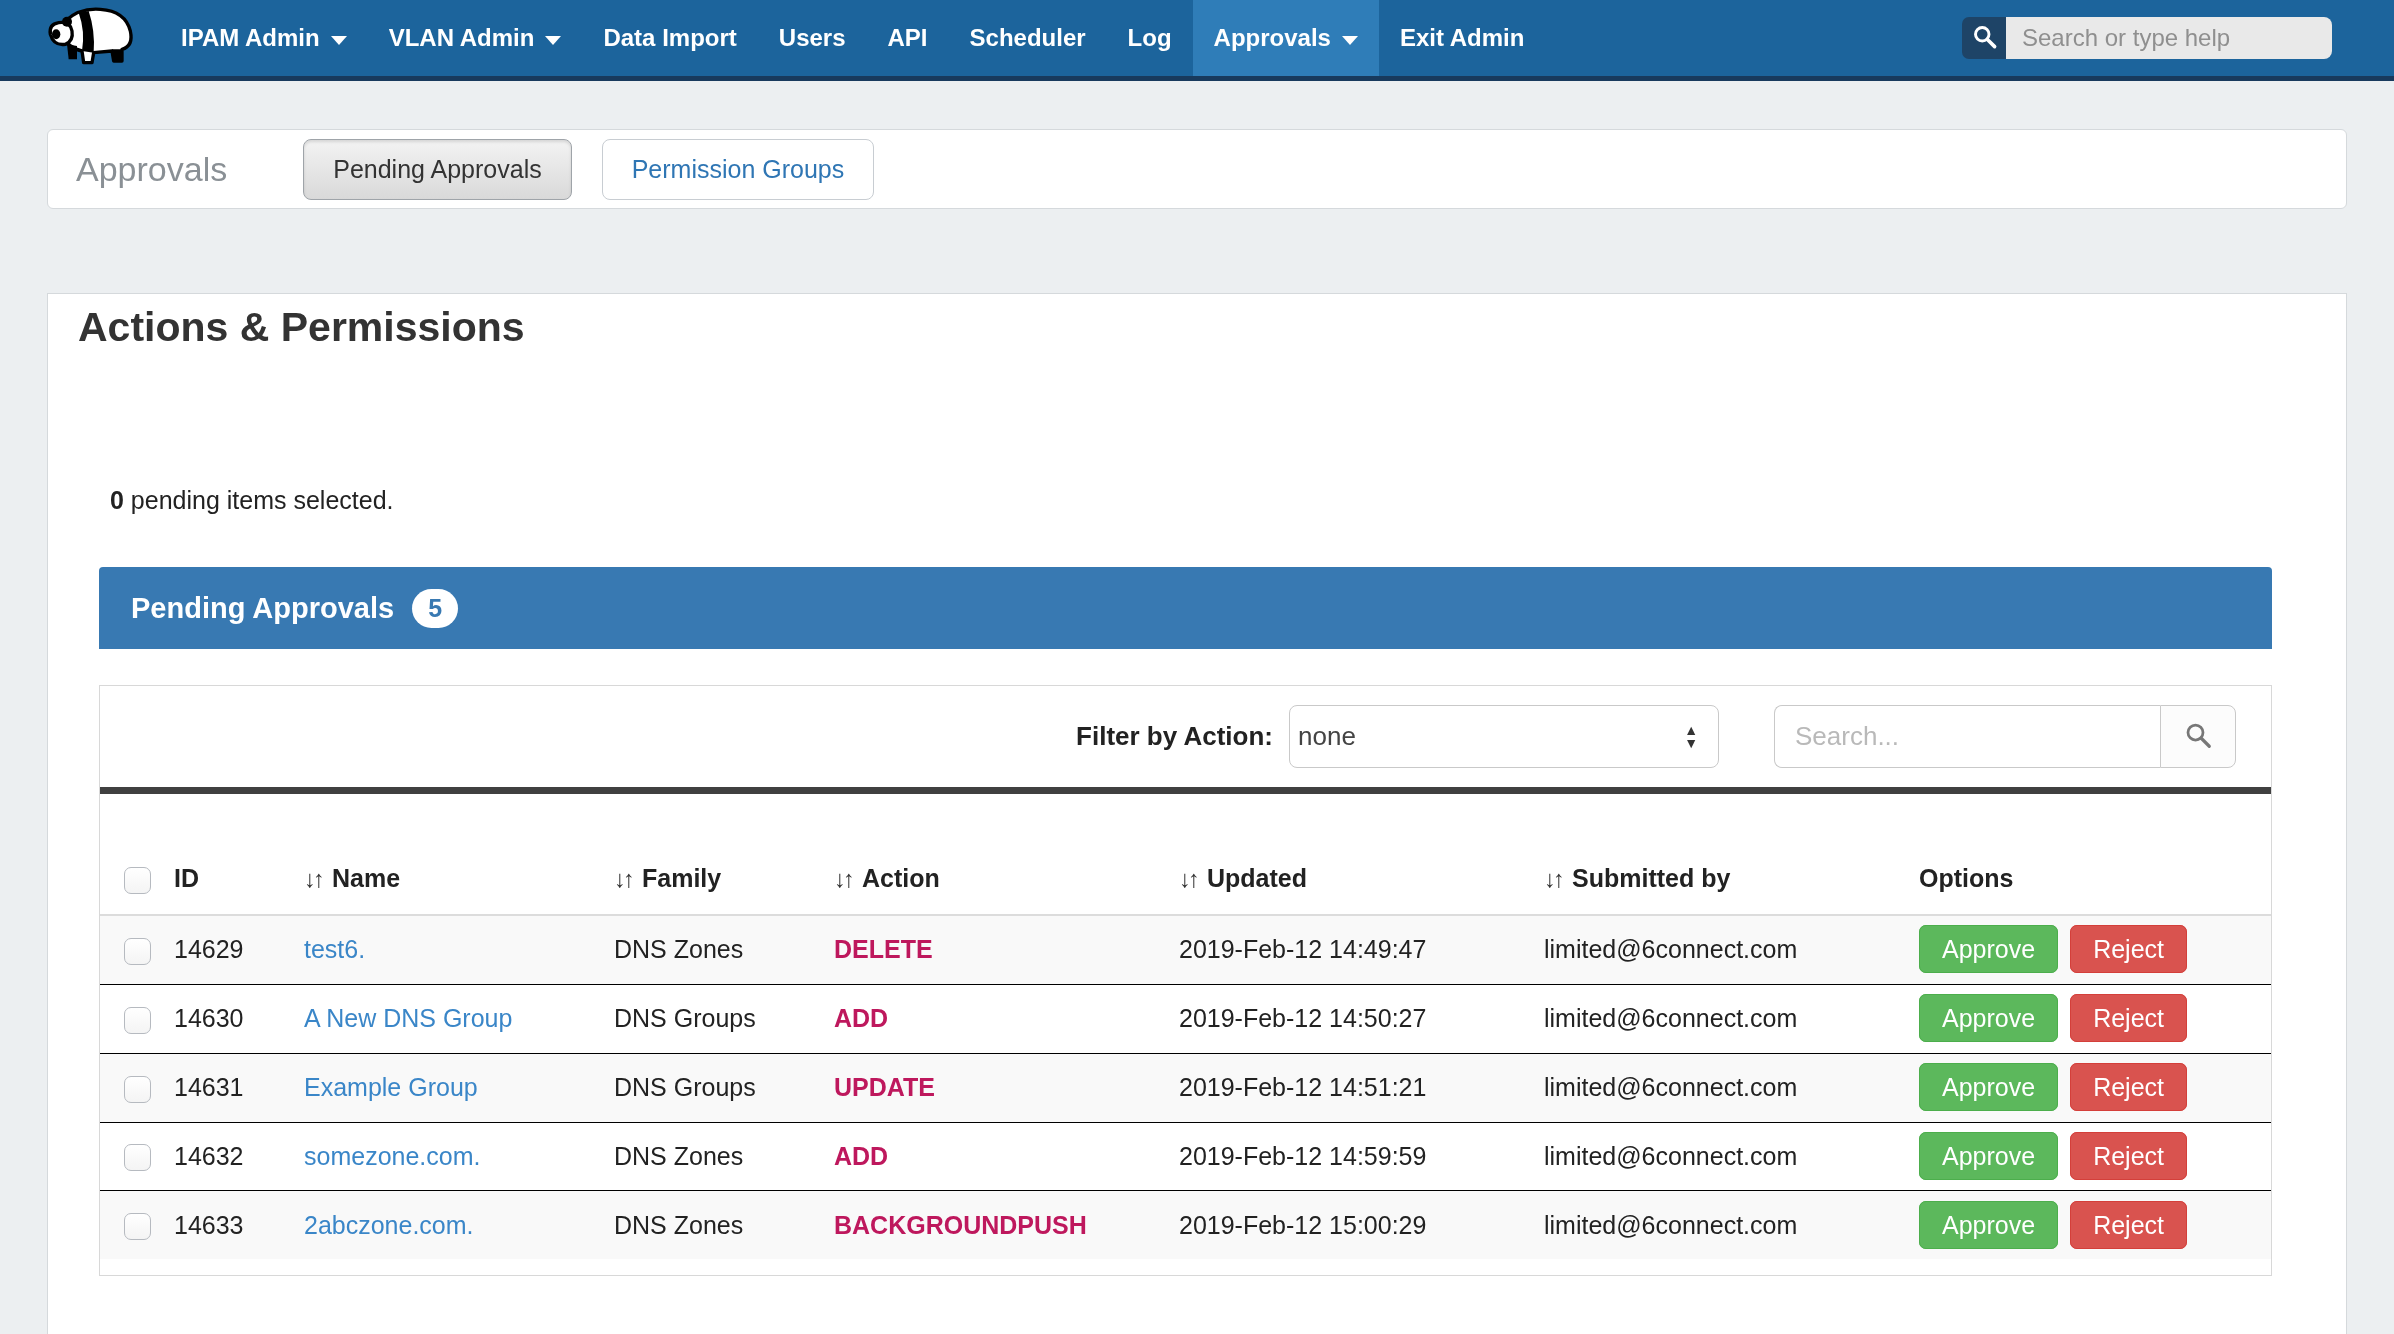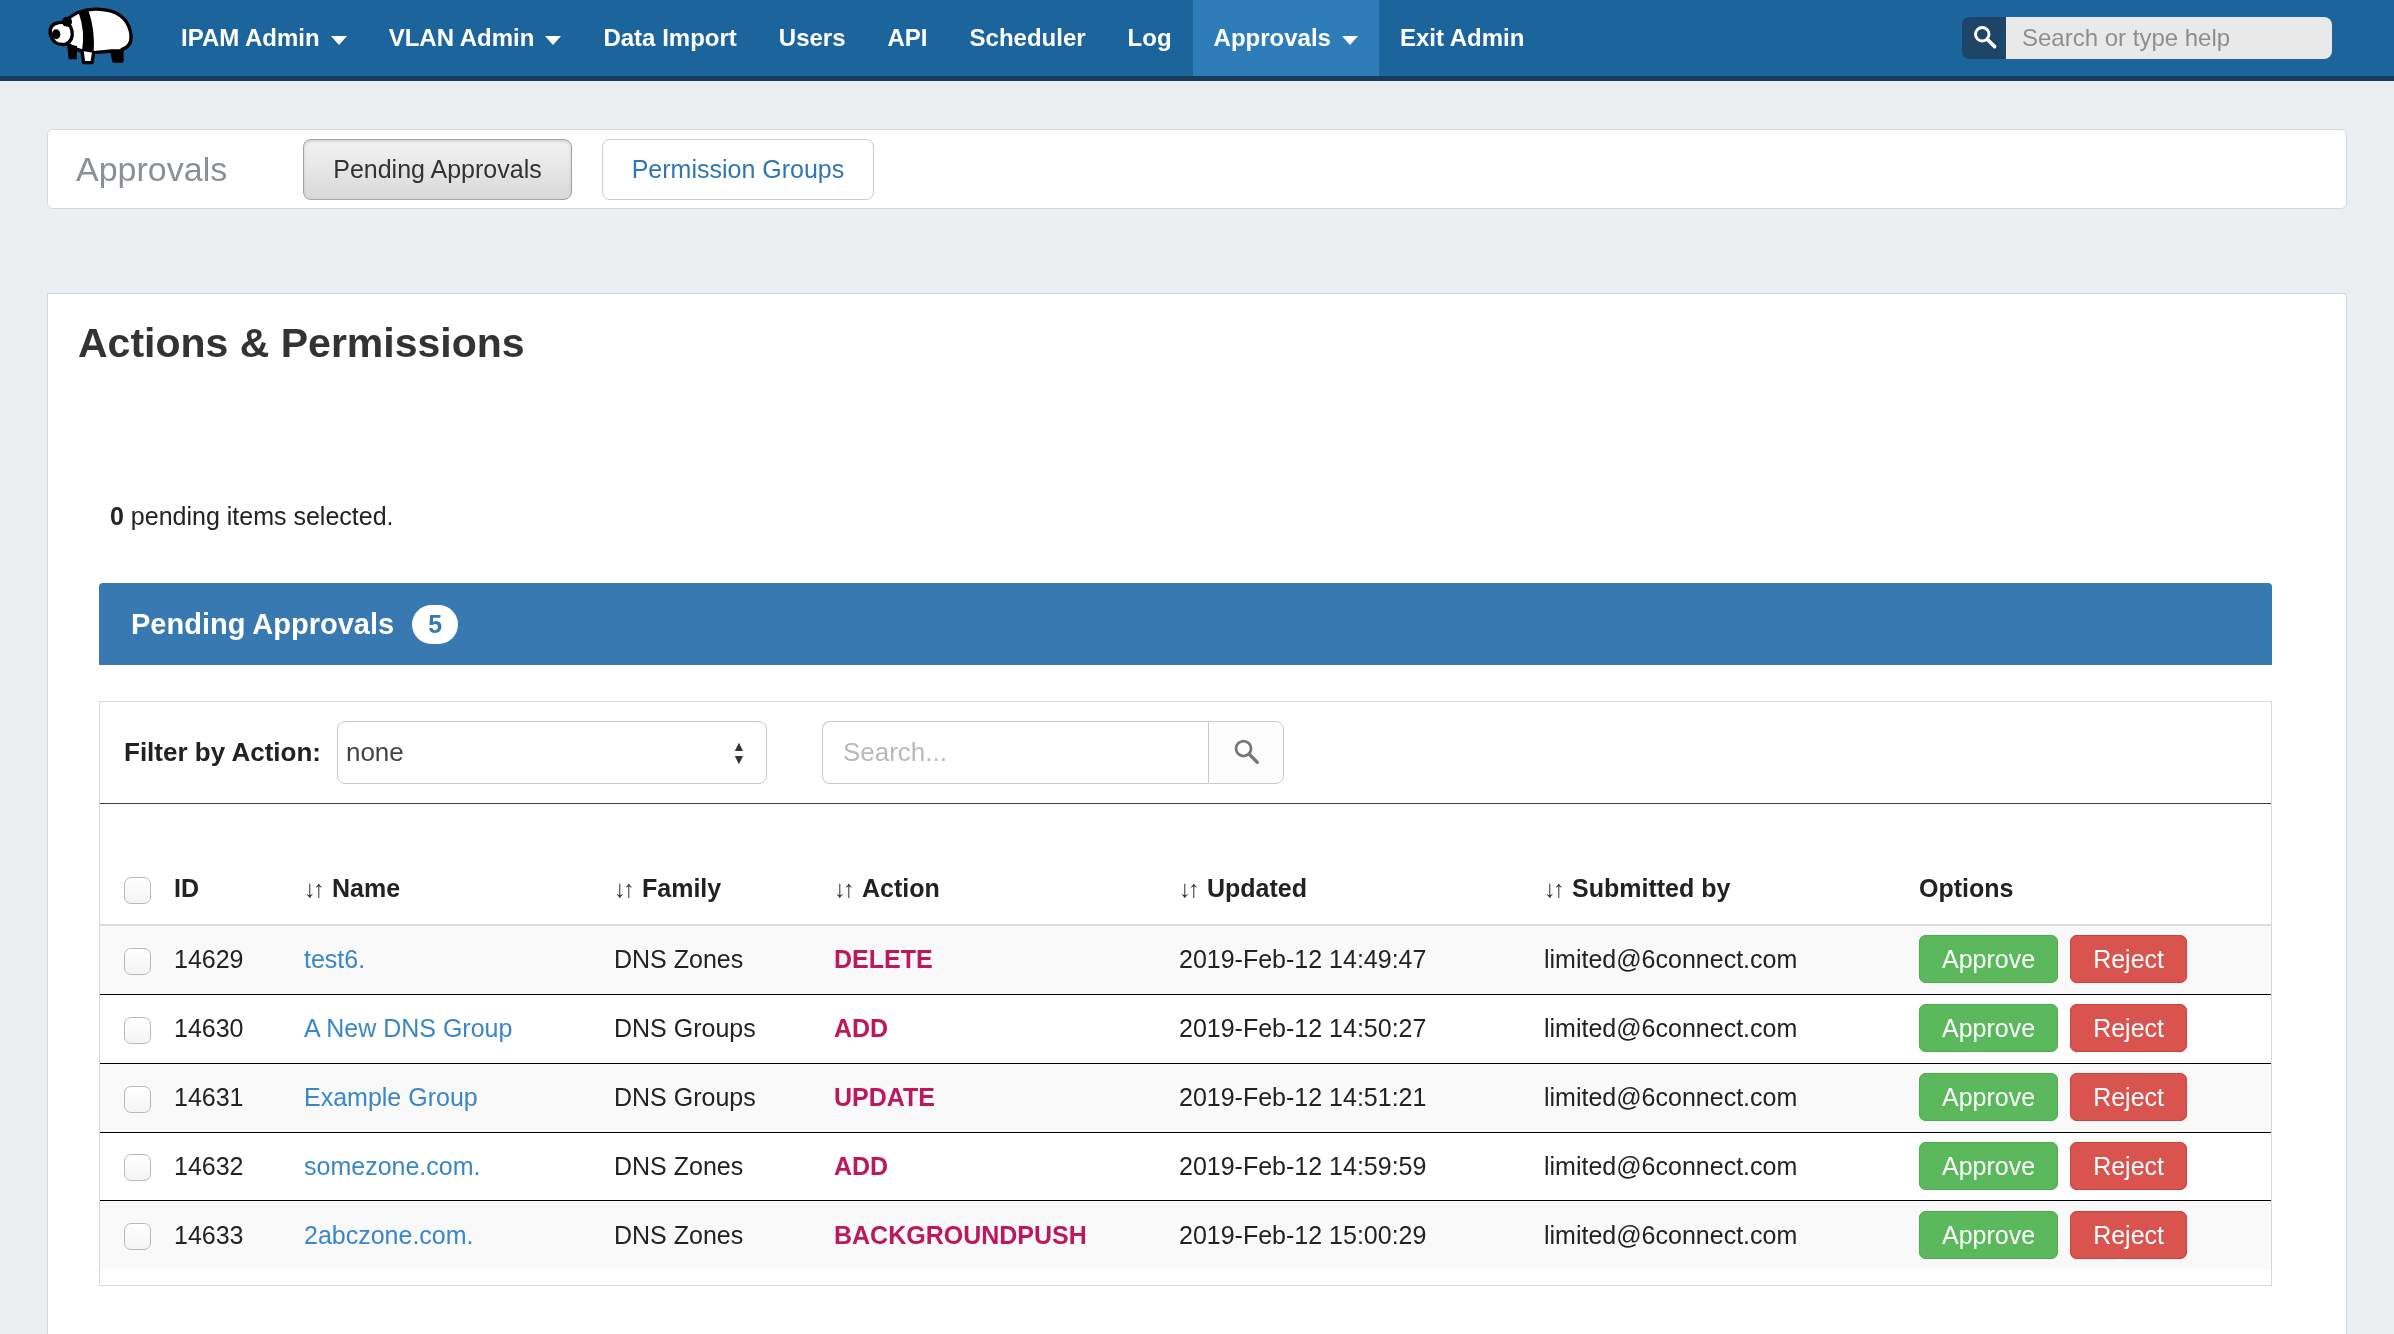--- a/index.html
+++ b/index.html
@@ -75,21 +75,21 @@
   }
 
   
   .main-panel {
     margin: 84px 47px 0 47px;
     background: #fff;
     border: 1px solid #d5d9dc;
     height: 1100px;
     padding: 0 74px 0 30px;
   }
-  .main-heading { font-size: 41px; font-weight: bold; color: #333; margin: 0; padding-top: 26px; }
+  .main-heading { font-size: 41px; font-weight: bold; color: #333; margin: 0; padding-top: 10px; }
   .selected-line { margin: 135px 0 0 32px; font-size: 25px; color: #222; }
   .selected-line b { font-weight: bold; }
 
   .panel-header {
     margin: 52px 0 0 21px;
     height: 82px;
     background: #3879b2;
     border-radius: 4px 4px 0 0;
     display: flex; align-items: center;
     padding-left: 32px;
@@ -103,23 +103,23 @@
   }
 
   .table-container {
     margin-left: 21px;
     margin-top: 36px;
     border: 1px solid #d8d8d8;
     background: #fff;
     padding-bottom: 16px;
   }
   .filter-bar {
-    display: flex; justify-content: flex-start; align-items: center;
+    display: flex; justify-content: flex-end; align-items: center;
     padding: 19px 35px 19px 24px;
-    border-bottom: 1px solid #404040;
+    border-bottom: 7px solid #404040;
   }
   .filter-label { font-size: 26px; font-weight: bold; color: #222; margin-right: 16px; }
   .select-box {
     width: 430px; height: 63px;
     border: 1px solid #c9c9c9; border-radius: 8px;
     display: flex; align-items: center;
     padding: 0 20px 0 8px;
     font-size: 26px; color: #444;
     margin-right: 55px;
     background: #fff; cursor: pointer;

